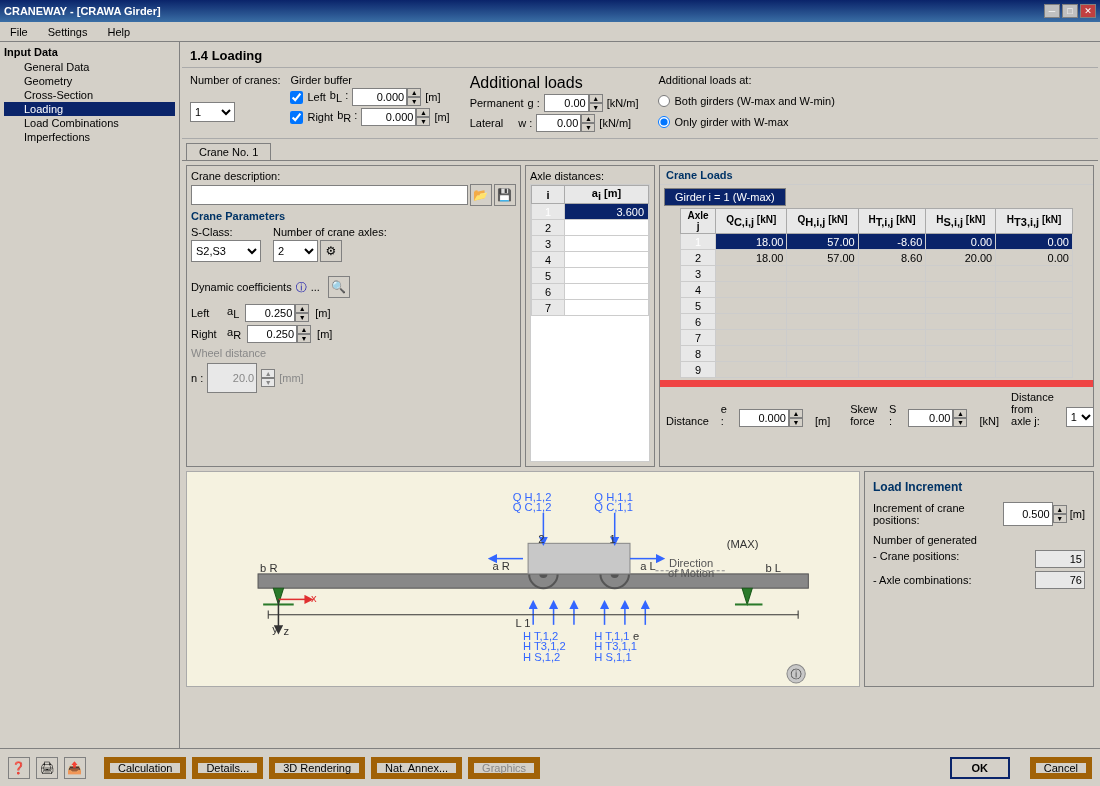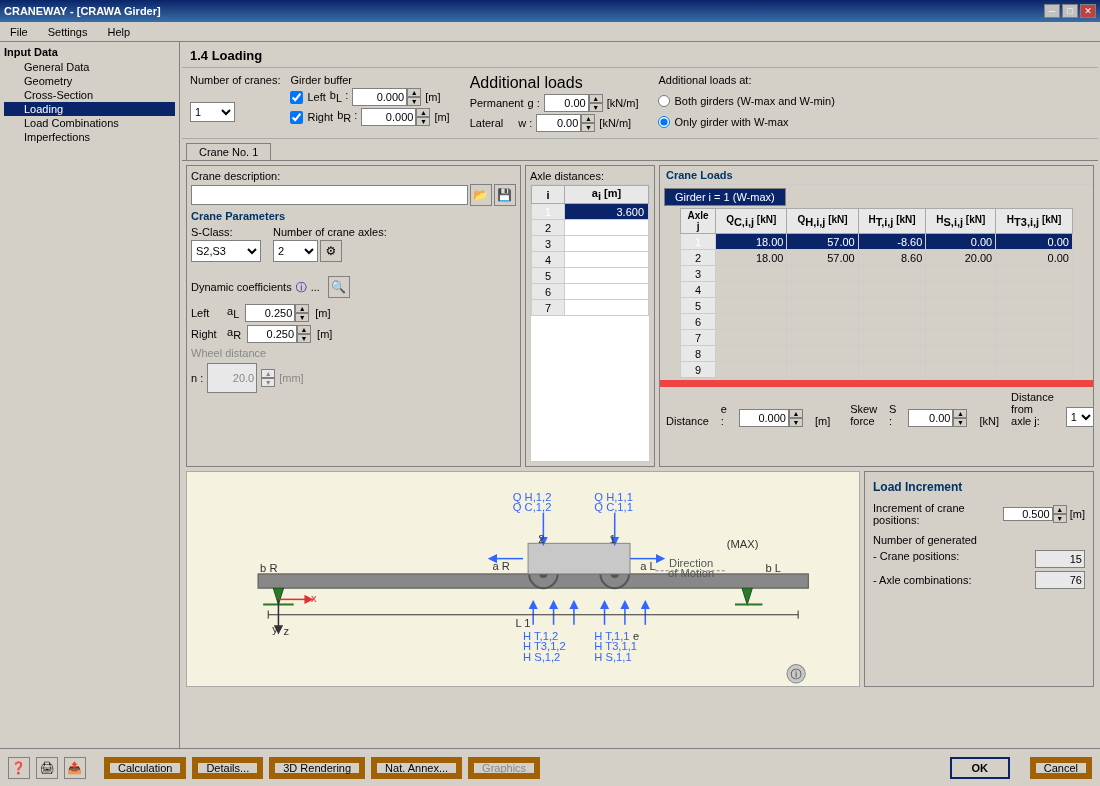--- a/index.html
+++ b/index.html
@@ -530,21 +530,21 @@
           </defs>
         </svg>
       </div>
 
       <div style="width:230px; border:1px solid #808080; background:#d4d0c8; padding:8px;">
         <div style="font-weight:bold; color:#003366; margin-bottom:8px; font-size:12px;">Load Increment</div>
 
         <div style="display:flex; align-items:center; justify-content:space-between; margin-bottom:8px;">
           <span style="font-size:11px; flex:1; margin-right:4px;">Increment of crane positions:</span>
           <div class="spinner">
-            <input type="text" value="0.500" style="width: 50px; height: 14px; border: 1px solid rgb(128, 128, 128); font-size: 11px; text-align: right; padding-right: 2px;">
+            <input type="text" value="0.500" style="width: 50px; height: 24px; border: 1px solid rgb(128, 128, 128); font-size: 11px; text-align: right; padding-right: 2px;">
             <div class="spinner-btns">
               <div class="spin-btn">▲</div>
               <div class="spin-btn">▼</div>
             </div>
           </div>
           <span style="margin-left:3px;">[m]</span>
         </div>
 
         <div style="font-size:11px; margin-bottom:4px;">Number of generated</div>
 

